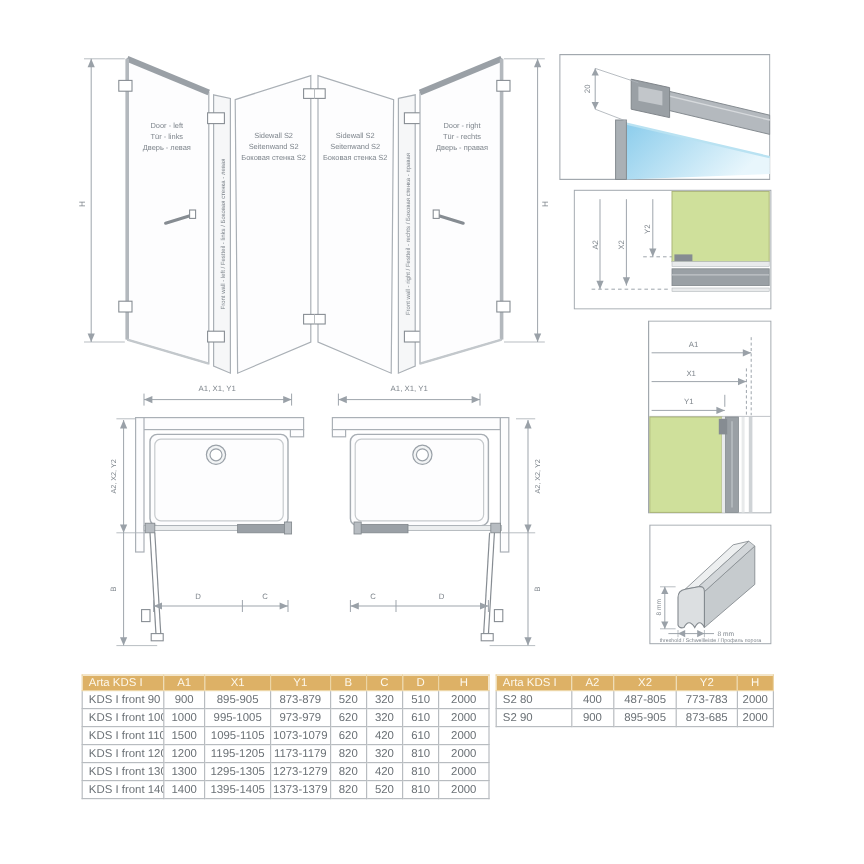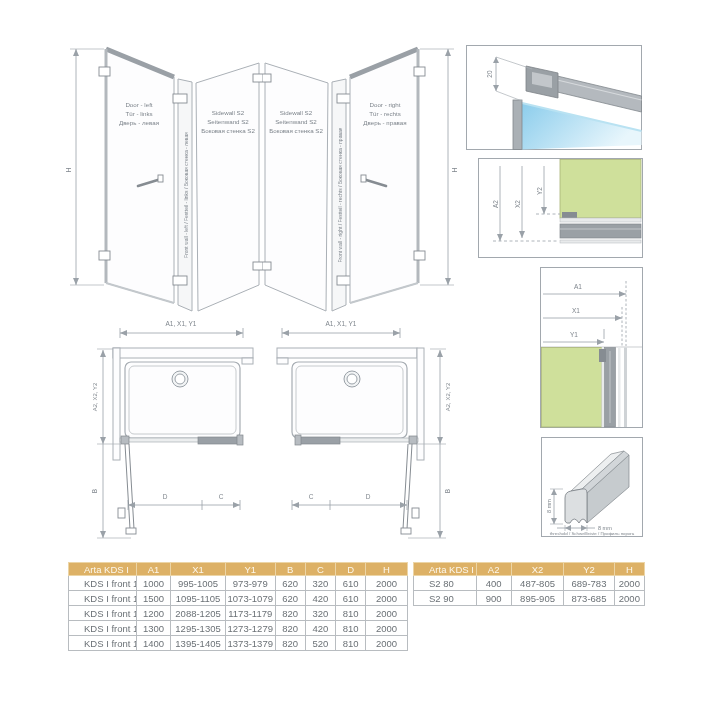--- a/index.html
+++ b/index.html
@@ -9,21 +9,21 @@
   svg text{font-family:"Liberation Sans",sans-serif;fill:#7e858c;}
   .ln{stroke:#9aa1a8;stroke-width:.8;fill:none;}
   .ext{stroke:#aab0b6;stroke-width:.7;fill:none;}
   .arr{fill:#9aa1a8;stroke:none;}
   .panel{fill:#fdfdfe;stroke:#aab0b6;stroke-width:1;}
   .fit{fill:#ffffff;stroke:#868c92;stroke-width:.9;}
   .box{fill:#ffffff;stroke:#a2a8ae;stroke-width:1;}
   table.spec{border-collapse:collapse;table-layout:fixed;font-size:9.5px;color:#6b7176;}
   table.spec td{border:1px solid #b8bcc0;text-align:center;height:14px;padding:0 1px;
                 background:#fff;white-space:nowrap;overflow:hidden;}
-  table.spec td:first-child{text-align:left;padding-left:15px;}
+  table.spec td:first-child{text-align:left;padding-left:5px;}
   table.spec tr.hd td{background:#ddb166;color:#fdf8ec;border:1px solid #ecd5a6;height:12px;}
 </style>
 </head>
 <body>
 
 <div id="sheet">
 
   <svg class="abs" style="left:62px;top:36px" width="200" height="285" viewBox="0 0 200 285">
     <g>
       <line class="ext" x1="8" y1="13" x2="42" y2="13"></line>
@@ -335,20 +335,30 @@
       <td>Arta KDS I</td>
       <td>A1</td>
       <td>X1</td>
       <td>Y1</td>
       <td>B</td>
       <td>C</td>
       <td>D</td>
       <td>H</td>
     </tr>
     <tr>
+      <td>KDS I front 90</td>
+          <td>900</td>
+          <td>895-905</td>
+          <td>873-879</td>
+          <td>520</td>
+          <td>320</td>
+          <td>510</td>
+          <td>2000</td>
+    </tr>
+    <tr>
       <td>KDS I front 100</td>
           <td>1000</td>
           <td>995-1005</td>
           <td>973-979</td>
           <td>620</td>
           <td>320</td>
           <td>610</td>
           <td>2000</td>
     </tr>
     <tr>
@@ -357,21 +367,21 @@
           <td>1095-1105</td>
           <td>1073-1079</td>
           <td>620</td>
           <td>420</td>
           <td>610</td>
           <td>2000</td>
     </tr>
     <tr>
       <td>KDS I front 120</td>
           <td>1200</td>
-          <td>2088-1205</td>
+          <td>1195-1205</td>
           <td>1173-1179</td>
           <td>820</td>
           <td>320</td>
           <td>810</td>
           <td>2000</td>
     </tr>
     <tr>
       <td>KDS I front 130</td>
           <td>1300</td>
           <td>1295-1305</td>
@@ -407,21 +417,21 @@
       <td>Arta KDS I</td>
       <td>A2</td>
       <td>X2</td>
       <td>Y2</td>
       <td>H</td>
     </tr>
     <tr>
       <td>S2 80</td>
           <td>400</td>
           <td>487-805</td>
-          <td>689-783</td>
+          <td>773-783</td>
           <td>2000</td>
     </tr>
     <tr>
       <td>S2 90</td>
           <td>900</td>
           <td>895-905</td>
           <td>873-685</td>
           <td>2000</td>
     </tr>
   </tbody>

